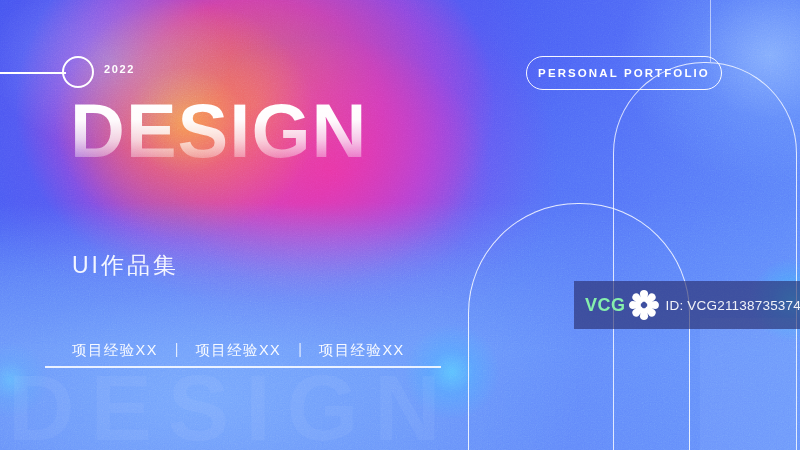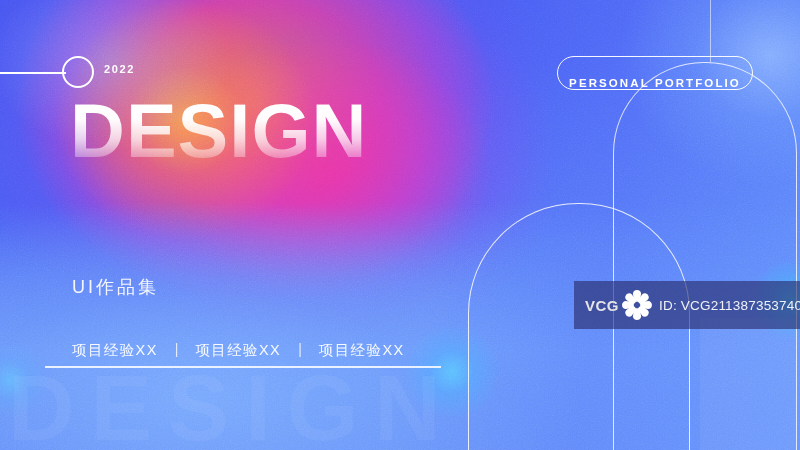--- a/index.html
+++ b/index.html
@@ -180,27 +180,27 @@
     left: 104px; top: 63px;
     font-size: 11px;
     font-weight: 700;
     letter-spacing: 1.6px;
     color: #ffffff;
   }
 
   
   .pill {
     position: absolute;
-    left: 557px; top: 56px;
+    left: 526px; top: 56px;
     width: 196px; height: 34px;
     border: 1.6px solid rgba(255,255,255,0.95);
     border-radius: 18px;
     box-sizing: border-box;
     display: flex;
-    align-items: flex-end;
+    align-items: center;
     justify-content: center;
   }
   .pill span {
     font-size: 11.5px;
     font-weight: 700;
     letter-spacing: 2.1px;
     color: #ffffff;
     white-space: nowrap;
   }
 
@@ -242,26 +242,25 @@
       rgba(255,255,255,0.93) 100%);
     -webkit-background-clip: text;
     background-clip: text;
     -webkit-text-fill-color: transparent;
     color: transparent;
   }
   .subtitle {
     position: absolute;
     left: 72px;
     top: 250px;
-    font-size: 18px;
+    font-size: 23px;
     font-weight: 300;
     letter-spacing: 3px;
     color: rgba(255,255,255,0.92);
     white-space: nowrap;
-    margin-top: 25px;
   }
 
   
   .exp-row {
     position: absolute;
     left: 72px;
     top: 341px;
     display: flex;
     align-items: flex-start;
     white-space: nowrap;
@@ -293,24 +292,24 @@
     top: 281px;
     width: 226px;
     height: 48px;
     background: rgba(38,42,105,0.62);
     display: flex;
     align-items: center;
     padding-left: 11px;
     box-sizing: border-box;
   }
   .wm-vcg {
-    font-size: 15px;
+    font-size: 18px;
     font-weight: 700;
     letter-spacing: 0.5px;
-    color: #e5e5e5;
+    color: #86efac;
     font-family: "Liberation Sans", sans-serif;
   }
   .wm-mark {
     width: 34px;
     height: 34px;
     margin-left: 1px;
     margin-right: 5px;
     flex: 0 0 auto;
   }
   .wm-id {

